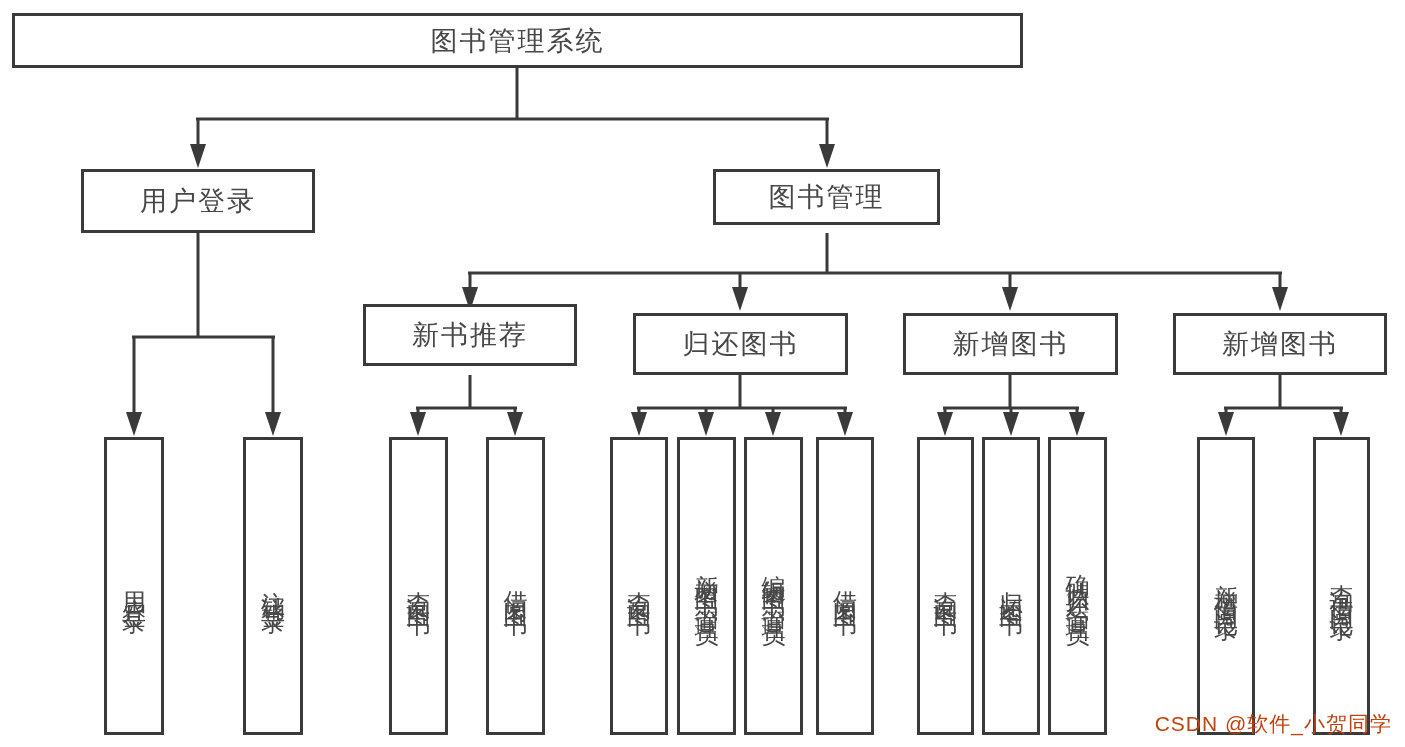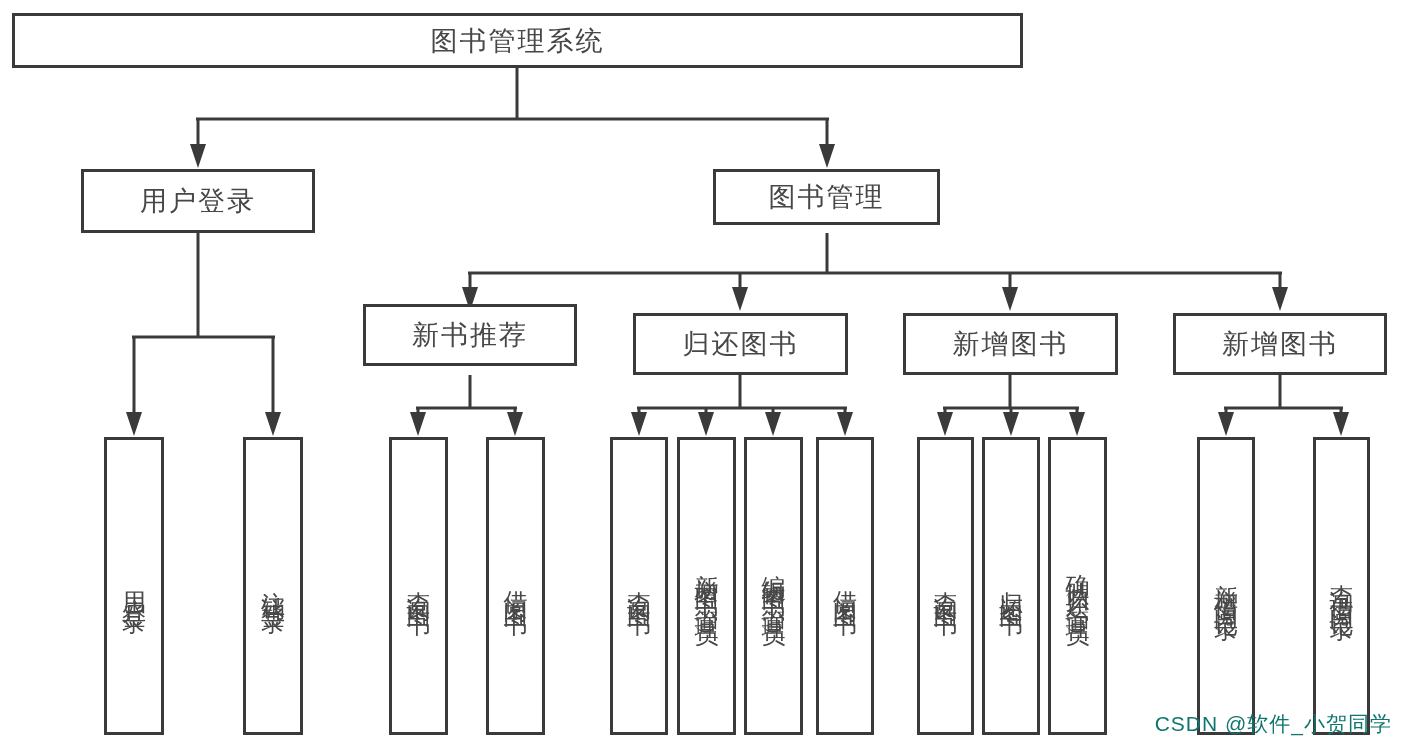--- a/index.html
+++ b/index.html
@@ -4,21 +4,21 @@
 <style>
   html,body{margin:0;padding:0;background:#ffffff;}
   .stage{position:relative;width:1405px;height:747px;background:#ffffff;overflow:hidden;
          font-family:"Liberation Sans",sans-serif;}
   .wires{position:absolute;left:0;top:0;z-index:1;}
   .box{position:absolute;box-sizing:border-box;border:3px solid #3a3a3a;background:#ffffff;
        display:flex;align-items:center;justify-content:center;z-index:2;}
   .box .lbl{color:#474747;font-size:27px;letter-spacing:2px;white-space:nowrap;}
   .box.v .lbl{writing-mode:vertical-rl;text-orientation:mixed;font-size:24px;
               letter-spacing:7px;white-space:normal;line-height:1;}
-  .watermark{position:absolute;right:13px;top:710px;z-index:3;color:#0f766e;
+  .watermark{position:absolute;right:13px;top:710px;z-index:3;color:#c2410c;
              font-size:21px;letter-spacing:1px;}
 </style>
 </head>
 <body>
 
 <div class="stage">
 
   <svg class="wires" width="1405" height="747" viewBox="0 0 1405 747">
     <g stroke="#3a3a3a" stroke-width="3" fill="none">
       <g>

